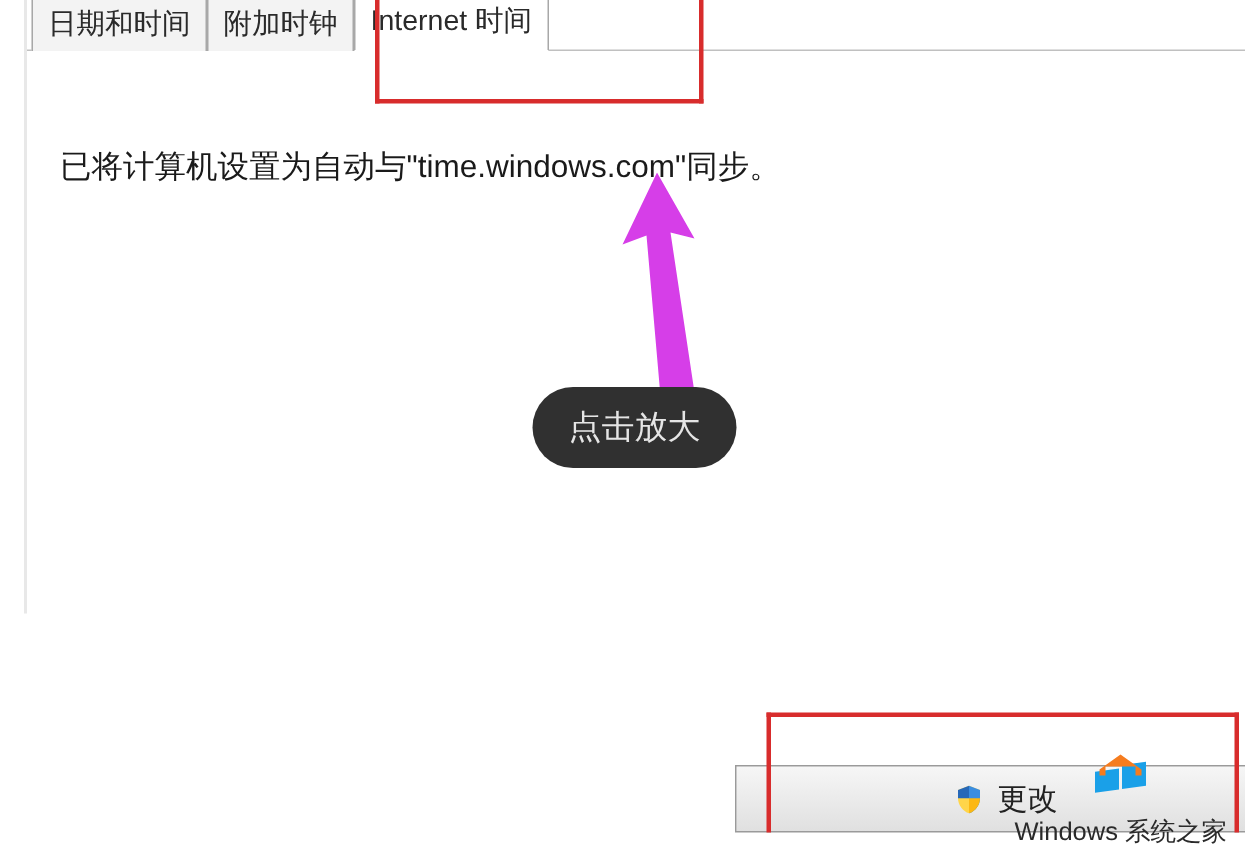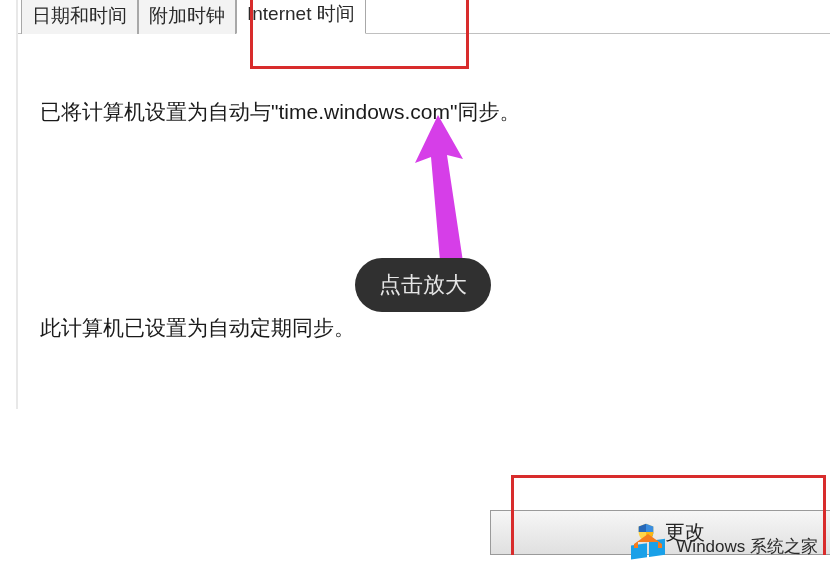--- a/index.html
+++ b/index.html
@@ -121,20 +121,21 @@
     }
     .watermark {
       position: absolute;
       right: 12px;
       bottom: 8px;
       text-align: right;
       z-index: 20;
       display: flex;
       align-items: center;
       gap: 8px;
+      flex-direction: column;
     }
     .wm-logo { width: 40px; height: 40px; }
     .wm-text { text-align: left; }
     .wm-line1 { font-size: 17px; color: #2a2a2a; font-weight: 500; }
     .wm-line2 { font-size: 13px; color: #8a8a8a; }
   </style>
 </head>
 <body>
 
 <div class="dialog-area">
@@ -142,21 +143,20 @@
   <div class="tab-row">
     <div class="tab">日期和时间</div>
     <div class="tab">附加时钟</div>
     <div class="tab active">Internet 时间</div>
   </div>
 
   <div class="highlight-tab"></div>
 
   <div class="content">
     <div class="status-line1">已将计算机设置为自动与"time.windows.com"同步。</div>
-    <div class="status-line2">此计算机已设置为自动定期同步。</div>
   </div>
 
   <svg class="arrow" viewBox="0 0 70 180">
     <polygon points="25,0 50,44 34,40 55,180 30,180 18,42 2,48" fill="#d63ee8"></polygon>
   </svg>
 
   <div class="tooltip-bubble">点击放大</div>
 
   <div class="highlight-button"></div>
 

